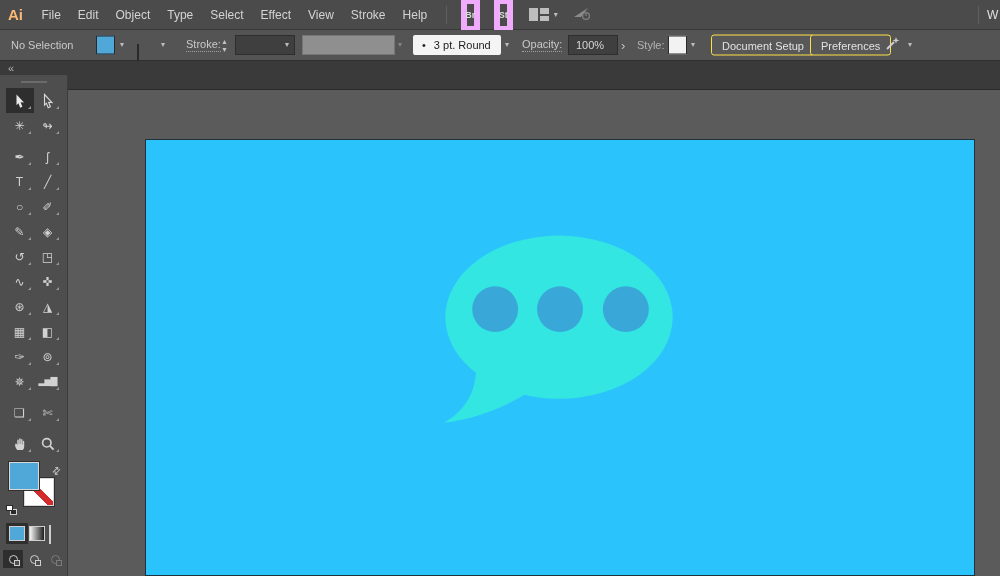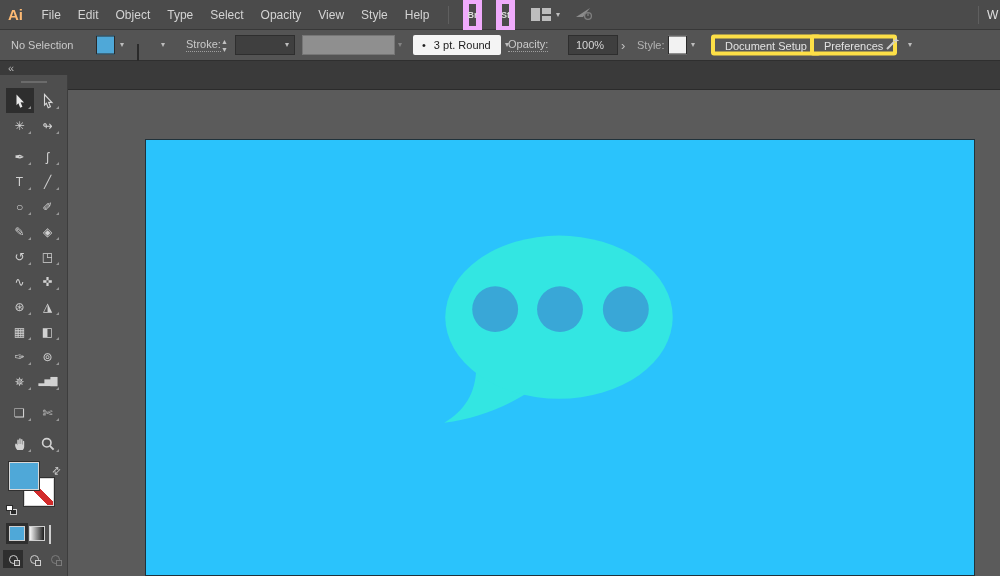--- a/index.html
+++ b/index.html
@@ -37,21 +37,21 @@
   .none-diag::after{content:'';position:absolute;inset:0;
     background:linear-gradient(45deg,transparent 43%,#d22b2b 43%,#d22b2b 57%,transparent 57%);}
   .spinner{display:flex;flex-direction:column;gap:1px;color:#c2c2c2;font-size:7px;line-height:1;align-items:center;}
   .combo-dark{background:#3f3f3f;border:1px solid #2e2e2e;height:20px;display:flex;
     align-items:center;justify-content:flex-end;padding:0 5px;}
   .combo-disabled{background:#8f8f8f;border:1px solid #767676;height:20px;}
   .brush-pill{background:#f4f4f4;border-radius:2px;height:20px;color:#1d1d1d;font-size:11px;
     display:flex;align-items:center;gap:8px;padding:0 9px;}
   .opacity-field{background:#3f3f3f;border:1px solid #2e2e2e;color:#d6d6d6;font-size:11px;
     height:20px;width:50px;display:flex;align-items:center;padding:0 7px;}
-  .cb-btn{border:4px solid #fde047;border-radius:3px;height:21px;color:#e2e2e2;font-size:11px;
+  .cb-btn{border:1px solid #fde047;border-radius:3px;height:21px;color:#e2e2e2;font-size:11px;
     display:flex;align-items:center;padding:0 10px;background:#585858;white-space:nowrap;}
   .chev-right{color:#c2c2c2;font-size:13px;line-height:1;}
 
   
   .tabstrip{position:absolute;top:61px;left:0;right:0;height:29px;background:#3a3a3a;
     border-bottom:1px solid #2b2b2b;}
   .collapse{position:absolute;left:8px;top:1px;color:#b5b5b5;font-size:11px;letter-spacing:-1px;}
   .doc-tab{position:absolute;left:71px;top:0;height:28px;background:#545454;display:flex;
     align-items:center;padding:0 13px;gap:15px;color:#dadada;font-size:11.5px;white-space:nowrap;}
   .tab-close{color:#c4c4c4;font-size:12px;line-height:1;}
@@ -105,23 +105,23 @@
 </head>
 <body>
 
 <div class="menubar">
   <span class="logo">Ai</span>
   <span class="menu-item">File</span>
   <span class="menu-item">Edit</span>
   <span class="menu-item">Object</span>
   <span class="menu-item">Type</span>
   <span class="menu-item">Select</span>
-  <span class="menu-item">Opacity</span>
+  <span class="menu-item">Effect</span>
   <span class="menu-item">View</span>
-  <span class="menu-item">Style</span>
+  <span class="menu-item">Stroke</span>
   <span class="menu-item">Help</span>
   <span class="mb-divider"></span>
   <span class="sq-btn">Br</span>
   <span class="sq-btn">St</span>
   <span class="layout-icon">
       <i class="l"></i>
       <i class="rt"></i>
       <i class="rb"></i>
     </span>
   <span class="chev mb-chev">▾</span>
@@ -151,21 +151,21 @@
   <span class="cb combo-dark" style="left:235px;width:60px">
       <span class="chev">▾</span>
     </span>
   <span class="cb combo-disabled" style="left:302px;width:93px"></span>
   <span class="cb chev" style="left:398px;opacity:.45">▾</span>
   <span class="cb brush-pill" style="left:413px;width:88px">
     <span>•</span>
     <span>3 pt. Round</span>
   </span>
   <span class="cb chev" style="left:505px">▾</span>
-  <span class="cb cb-label dotted" style="left:508px">Opacity:</span>
+  <span class="cb cb-label dotted" style="left:522px">Opacity:</span>
   <span class="cb opacity-field" style="left:568px">100%</span>
   <span class="cb chev-right" style="left:621px">›</span>
   <span class="cb cb-label" style="left:637px;opacity:.8">Style:</span>
   <span class="cb swatch" style="left:668px;background:#f2f2f2"></span>
   <span class="cb chev" style="left:691px">▾</span>
   <span class="cb cb-btn" style="left:711px">Document Setup</span>
   <span class="cb cb-btn" style="left:810px">Preferences</span>
   <span class="cb" style="left:884px">
     <svg width="18" height="16" viewBox="0 0 18 16">
       <line x1="3" y1="14" x2="10" y2="7" stroke="#cfcfcf" stroke-width="2"></line>

